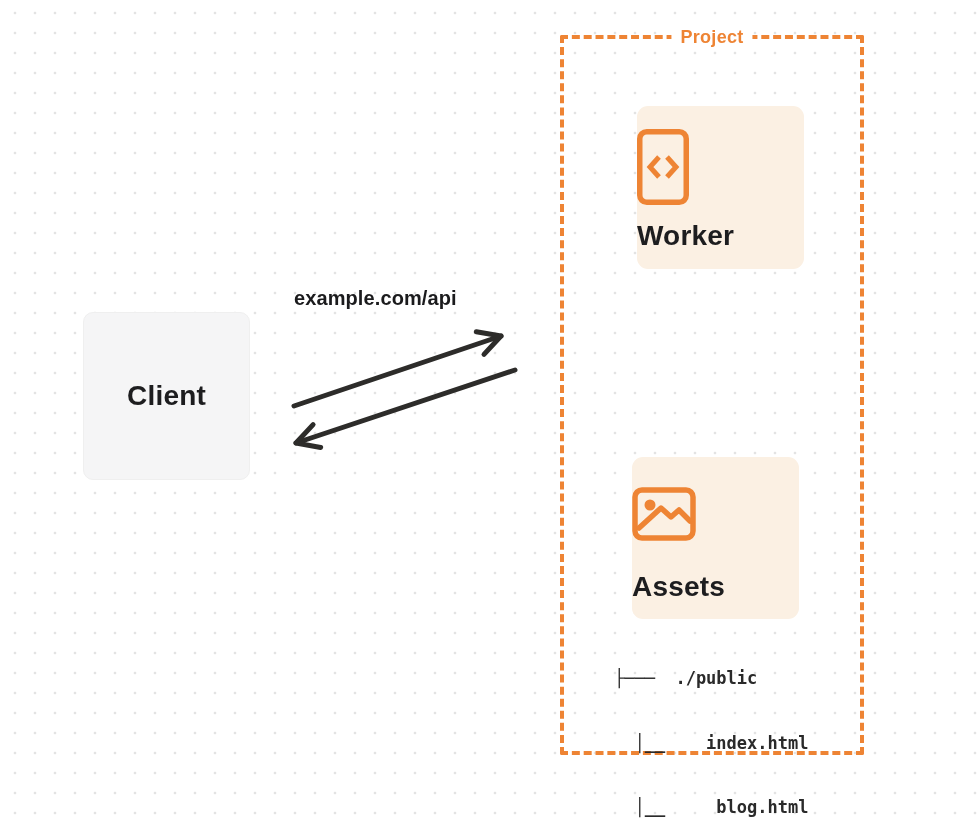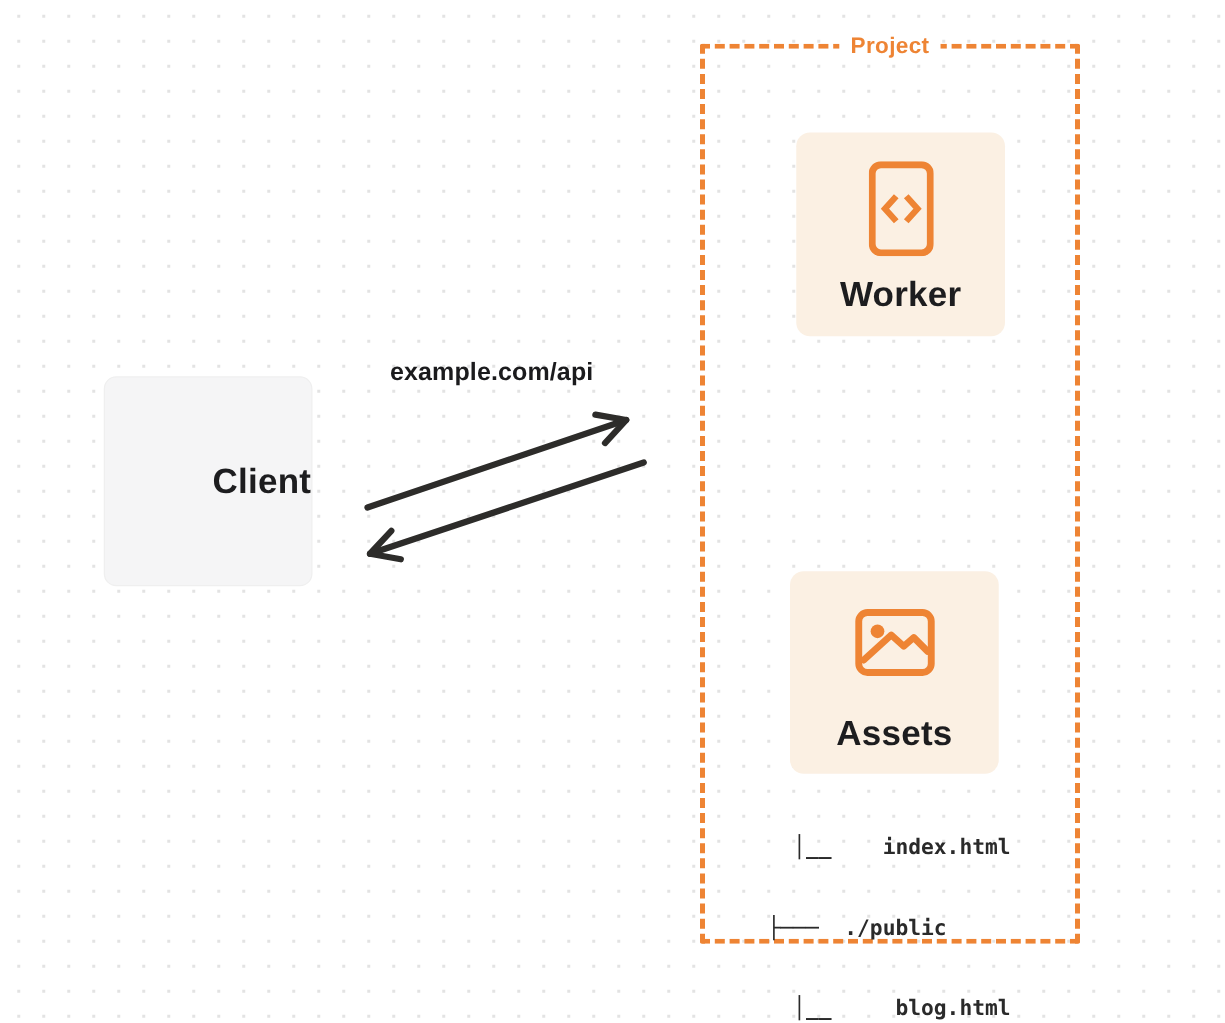--- a/index.html
+++ b/index.html
@@ -18,44 +18,44 @@
     background-color:var(--page-bg);
     background-image:radial-gradient(circle,var(--dot) 1.5px,transparent 1.6px);
     background-size:20px 20px;
     background-position:5px 3px;
   }
   .arrows{position:absolute;left:0;top:0;width:980px;height:818px;pointer-events:none;}
   .arrows line{stroke:var(--arrow);stroke-width:5;stroke-linecap:round;}
   .arrows marker path{stroke:var(--arrow);stroke-width:5;fill:none;stroke-linecap:round;stroke-linejoin:round;}
 
   .client-box{
-    position:absolute;left:83px;top:301px;width:167px;height:168px;
+    position:absolute;left:83px;top:312px;width:167px;height:168px;
     background:var(--client-bg);border:1px solid #EFEFEF;border-radius:10px;
-    display:flex;align-items:center;justify-content:flex-end;box-sizing:border-box;
+    display:flex;align-items:center;justify-content:center;box-sizing:border-box;
   }
   .client-box .label{font-size:28px;font-weight:700;color:var(--text);letter-spacing:.2px;}
 
   .request-label{
-    position:absolute;left:312px;top:287px;
+    position:absolute;left:294px;top:287px;
     font-size:20px;font-weight:700;color:#1B1B1D;letter-spacing:.1px;white-space:nowrap;
   }
 
   .project{
     position:absolute;left:560px;top:35px;width:304px;height:720px;
     border:4px dashed var(--accent);border-radius:2px;box-sizing:border-box;
   }
   .project-label{
     position:absolute;left:50%;top:-2px;transform:translate(-50%,-50%);
     background:var(--page-bg);padding:0 9px;
     font-size:18px;font-weight:700;color:var(--accent);letter-spacing:.3px;white-space:nowrap;
   }
 
   .card{
     position:absolute;width:167px;border-radius:11px;background:var(--card-bg);
-    display:flex;flex-direction:column;align-items:center;box-sizing:border-box;
+    display:flex;flex-direction:column;align-items:flex-start;box-sizing:border-box;
   }
   .card .label{font-size:28px;font-weight:700;color:var(--text);letter-spacing:.2px;}
   .card svg{display:block;}
   .card svg .stroke{stroke:var(--accent);fill:none;}
   .card svg .fill{fill:var(--accent);}
 
   .worker-card{left:73px;top:67px;height:163px;padding-top:23px;gap:15px;}
   .assets-card{left:68px;top:418px;height:162px;padding-top:30px;gap:30px;}
 
   .tree{
@@ -100,20 +100,20 @@
     <div class="card assets-card">
       <svg width="64" height="54" viewBox="0 0 64 54">
         <rect class="stroke" x="3" y="3" width="58" height="48" rx="7" stroke-width="5.5"></rect>
         <circle class="fill" cx="18" cy="18" r="5.5"></circle>
         <polyline class="stroke" points="7,41 29,21 39,30 47,23 58,34" stroke-width="5.5" stroke-linecap="round" stroke-linejoin="round"></polyline>
       </svg>
       <span class="label">Assets</span>
     </div>
 
     <div class="tree">
+      <div>├───  ./public</div>
       <div>  │__    index.html</div>
-      <div>├───  ./public</div>
       <div>  │__     blog.html</div>
       
     </div>
   </div>
 
 </div>
 
 </body></html>

